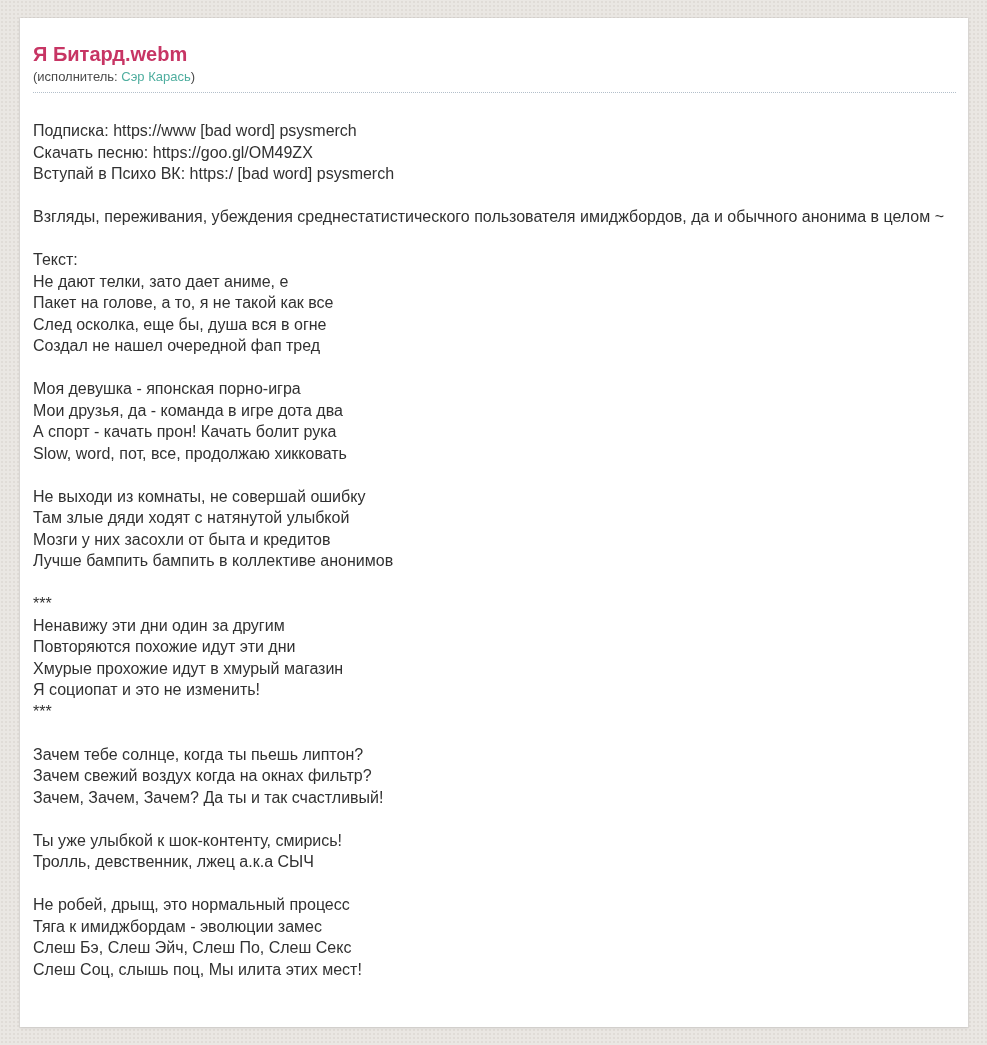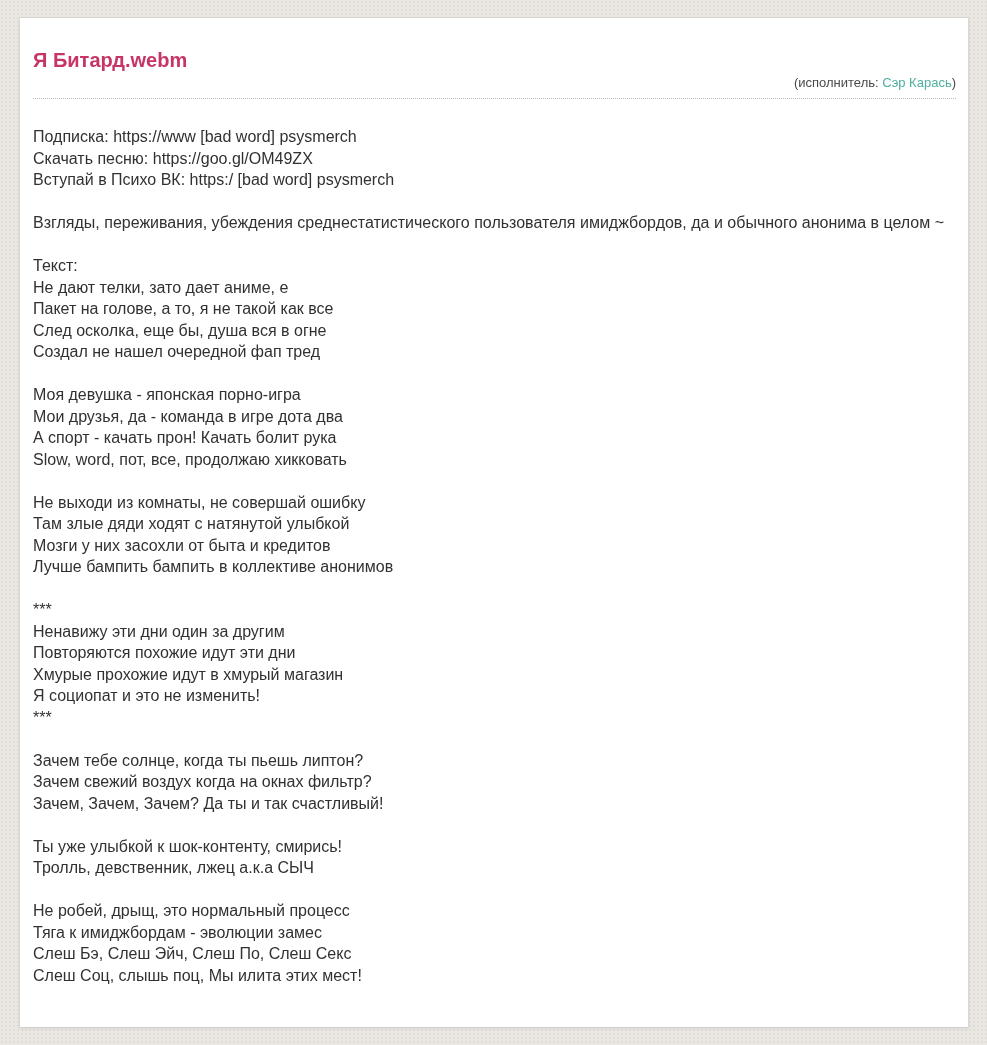--- a/index.html
+++ b/index.html
@@ -26,37 +26,36 @@
     overflow: hidden;
   }
   .card {
     position: absolute;
     left: 20px;
     top: 18px;
     right: 19px;
     bottom: 18px;
     background: var(--card);
     box-shadow: 0 1px 3px rgba(0,0,0,0.10), 0 0 0 1px rgba(0,0,0,0.04);
-    padding: 30px 12px 0 13px;
+    padding: 24px 12px 0 13px;
     overflow: hidden;
   }
   .song-title {
     margin: 0 0 3px 0;
     font-size: 20px;
     line-height: 24px;
     font-weight: bold;
     color: var(--title);
   }
   .artist-line {
     font-size: 13px;
     line-height: 16px;
     color: var(--muted);
     padding-bottom: 7px;
     border-bottom: 1px dotted var(--divider);
-    text-align: right;
   }
   .artist-link {
     color: var(--link);
     text-decoration: none;
     cursor: pointer;
   }
   .lyrics {
     margin-top: 27px;
     font-size: 16px;
     line-height: 21.5px;

